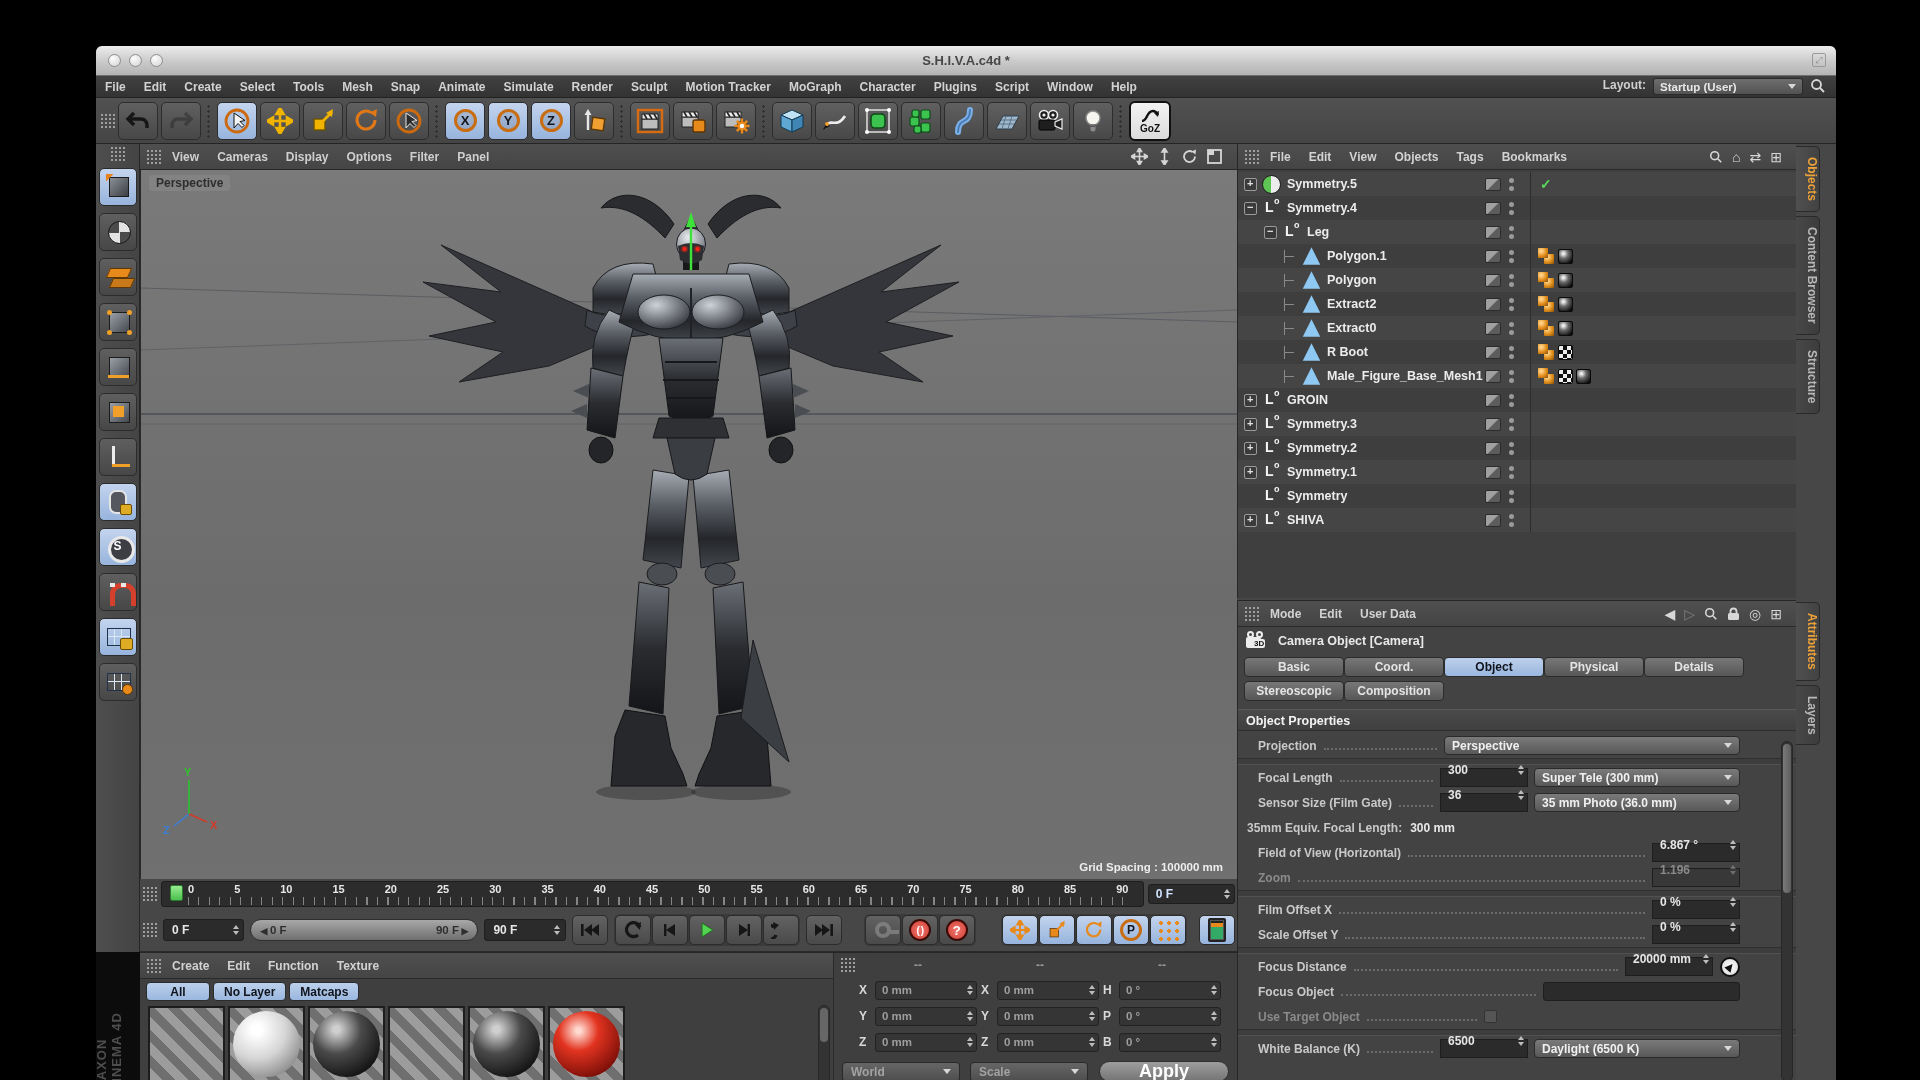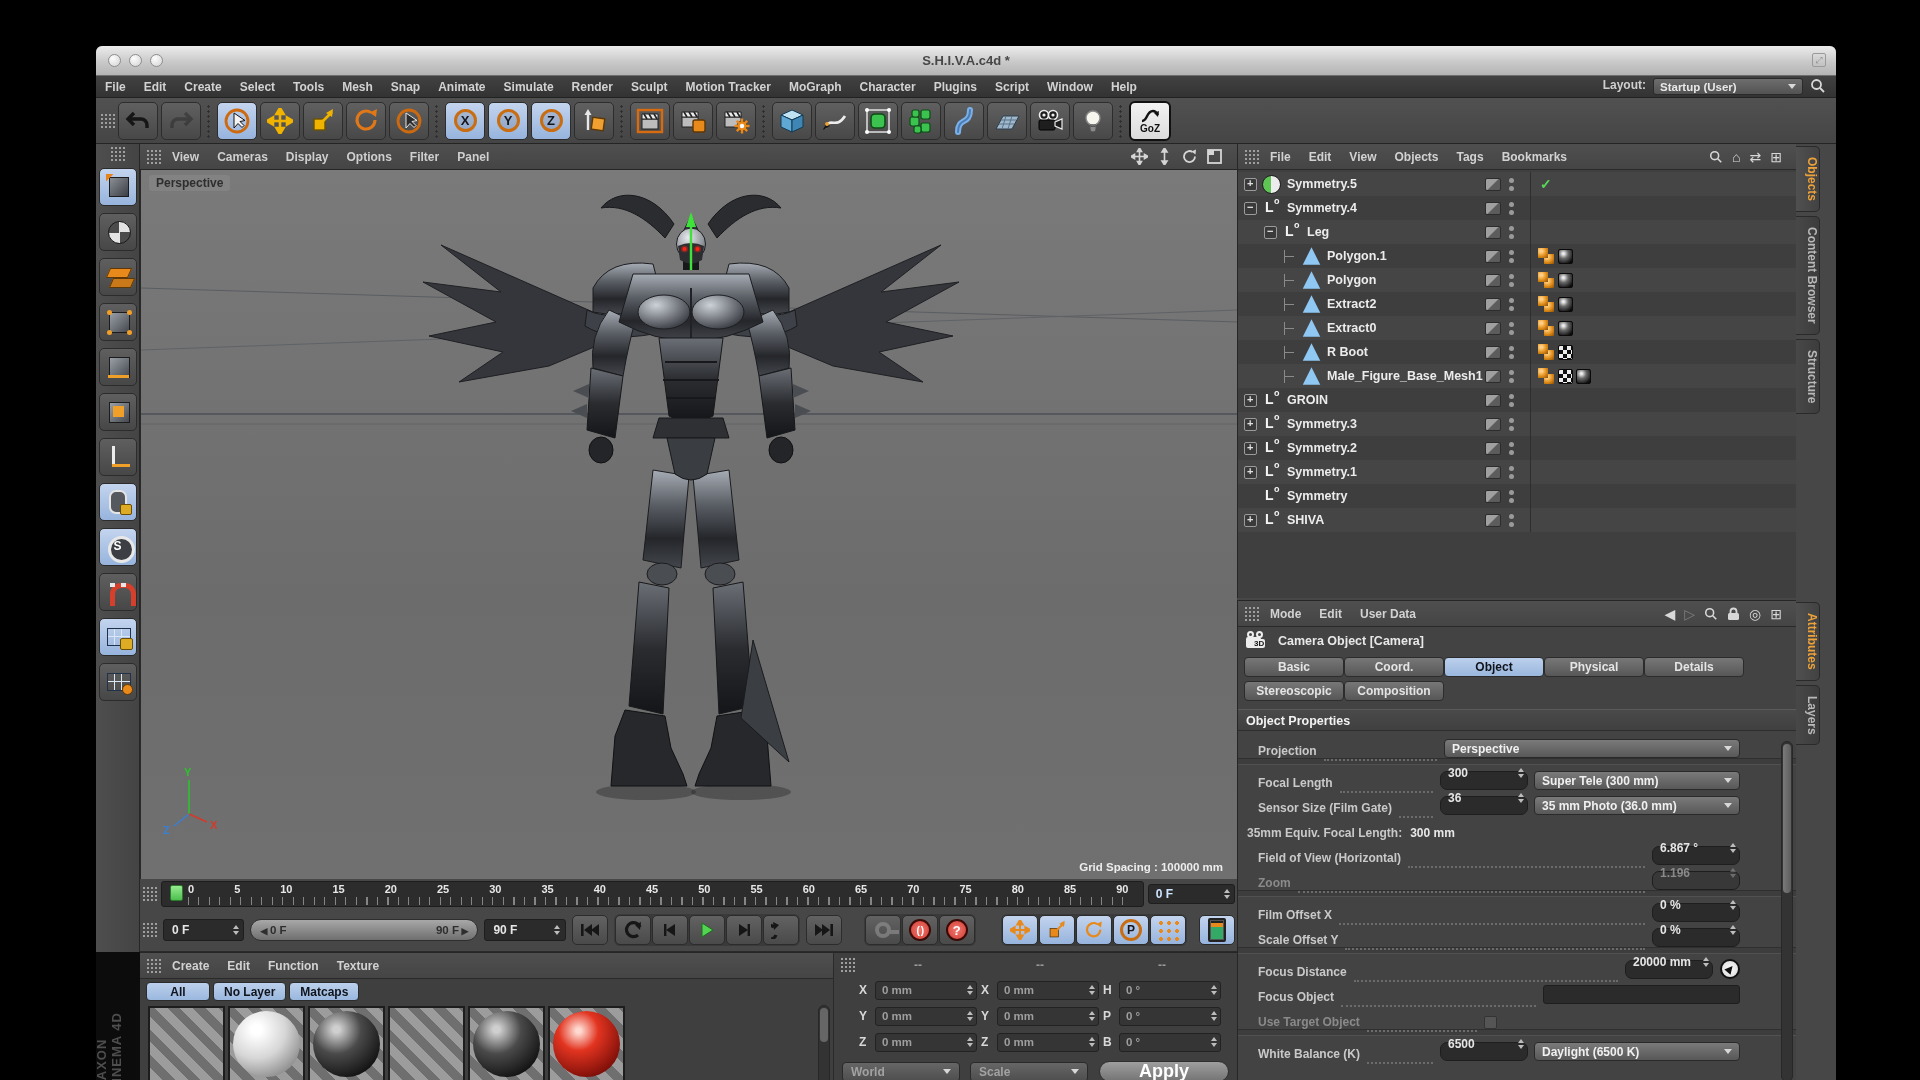--- a/index.html
+++ b/index.html
@@ -115,24 +115,24 @@
   .cam3d::before{content:"";position:absolute;left:0;top:6px;width:15px;height:11px;background:#ededed;border-radius:2px;}
   .cam3d::after{content:"3D";position:absolute;left:7px;top:8px;font-size:8px;font-weight:800;color:#111;background:#ededed;border-radius:2px;padding:0 1px;}
   .cam3d i{position:absolute;left:1px;top:0px;width:7px;height:7px;border:2px solid #ededed;border-radius:50%;}
   .cam3d em{position:absolute;left:10px;top:0px;width:7px;height:7px;border:2px solid #ededed;border-radius:50%;}
   .attr-title-text{font-size:12.5px;font-weight:700;color:#e8e8e8;}
   .atabs{display:flex;gap:0;padding:2px 6px;}
   .atab{min-width:100px;height:20px;background:linear-gradient(#777,#575757);border:1px solid #2c2c2c;border-radius:4px;color:#e4e4e4;font-size:12px;font-weight:700;display:flex;align-items:center;justify-content:center;padding:0 10px;}
   .atab.active{background:linear-gradient(#bcd0ec,#9ab7de);color:#10141c;}
   .asection{margin-top:6px;height:22px;line-height:22px;background:linear-gradient(#4a4a4a,#404040);border-top:1px solid #5a5a5a;border-bottom:1px solid #2e2e2e;font-size:12.5px;font-weight:800;color:#f2f2f2;padding-left:8px;}
   .arows{padding-top:2px;}
-  .arow{height:25px;display:flex;align-items:flex-end;padding-left:20px;padding-right:56px;}
+  .arow{height:25px;display:flex;align-items:center;padding-left:20px;padding-right:56px;}
   .alabel{font-size:12px;font-weight:700;color:#c9c9c9;white-space:nowrap;}
   .leader{flex:1;margin:0 7px;border-bottom:2px dotted #6b6b6b;transform:translateY(3px);min-width:8px;}
-  .afield{width:88px;height:19px;background:#2b2b2b;border:1px solid #1e1e1e;border-radius:7px;display:none;align-items:center;padding:0 2px 16px 7px;flex:none;}
+  .afield{width:88px;height:19px;background:#2b2b2b;border:1px solid #1e1e1e;border-radius:0;display:none;align-items:center;padding:0 2px 16px 7px;flex:none;}
   .fval{font-size:12px;font-weight:700;color:#e6e6e6;white-space:nowrap;}
   .stepper{margin-left:auto;width:9px;display:flex;flex-direction:column;gap:2px;align-items:center;}
   .stepper::before{content:"";width:0;height:0;border-left:3.5px solid transparent;border-right:3.5px solid transparent;border-bottom:4px solid #bdbdbd;}
   .stepper::after{content:"";width:0;height:0;border-left:3.5px solid transparent;border-right:3.5px solid transparent;border-top:4px solid #bdbdbd;}
   .addown{margin-left:6px;width:206px;height:19px;background:linear-gradient(#7a7a7a,#585858);border:1px solid #2a2a2a;border-radius:4px;display:none;align-items:center;padding:0 7px;flex:none;}
   .dval{font-size:12px;font-weight:700;color:#f0f0f0;white-space:nowrap;}
   .t-dd .addown{width:296px;margin-left:0;}
   .t-dd .addown,.t-fdd .addown{display:flex;}
   .t-fdd .afield,.t-field .afield{display:flex;}
   .apicker{display:inline-flex;margin-left:7px;width:20px;height:20px;border-radius:50%;background:radial-gradient(#fdfdfd,#d8d8d8);border:2px solid #111;align-items:center;justify-content:center;flex:none;}

